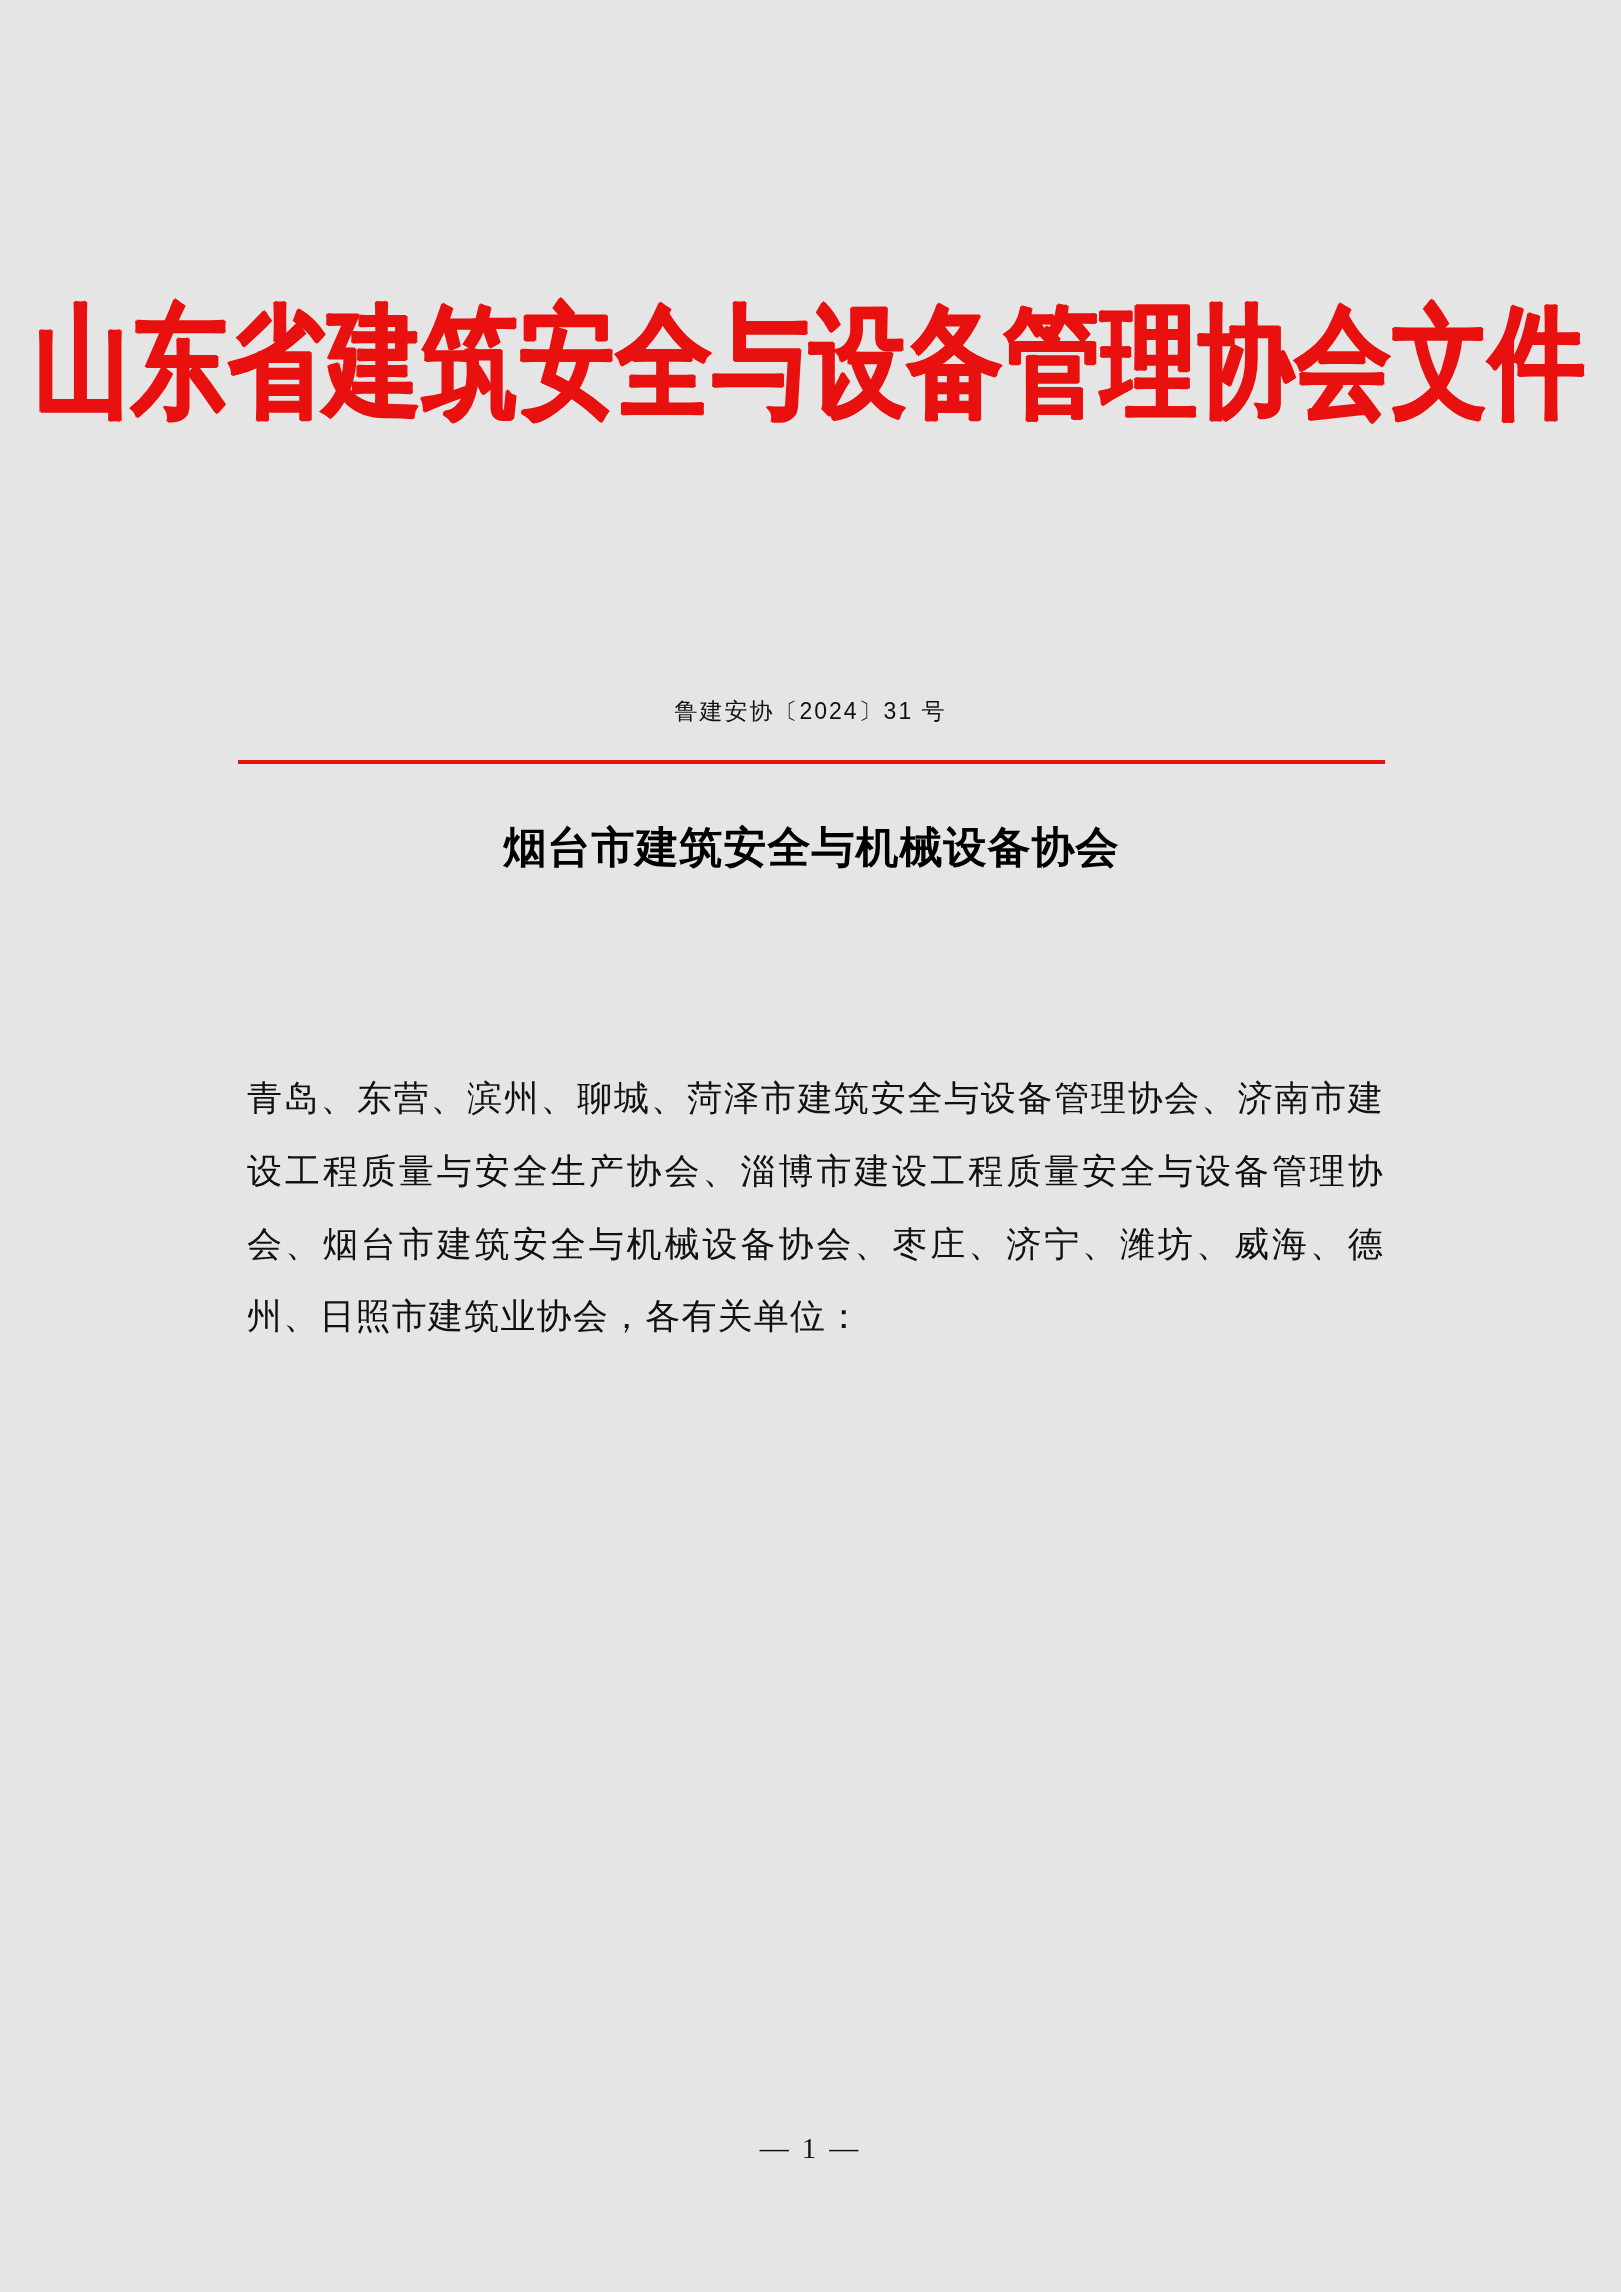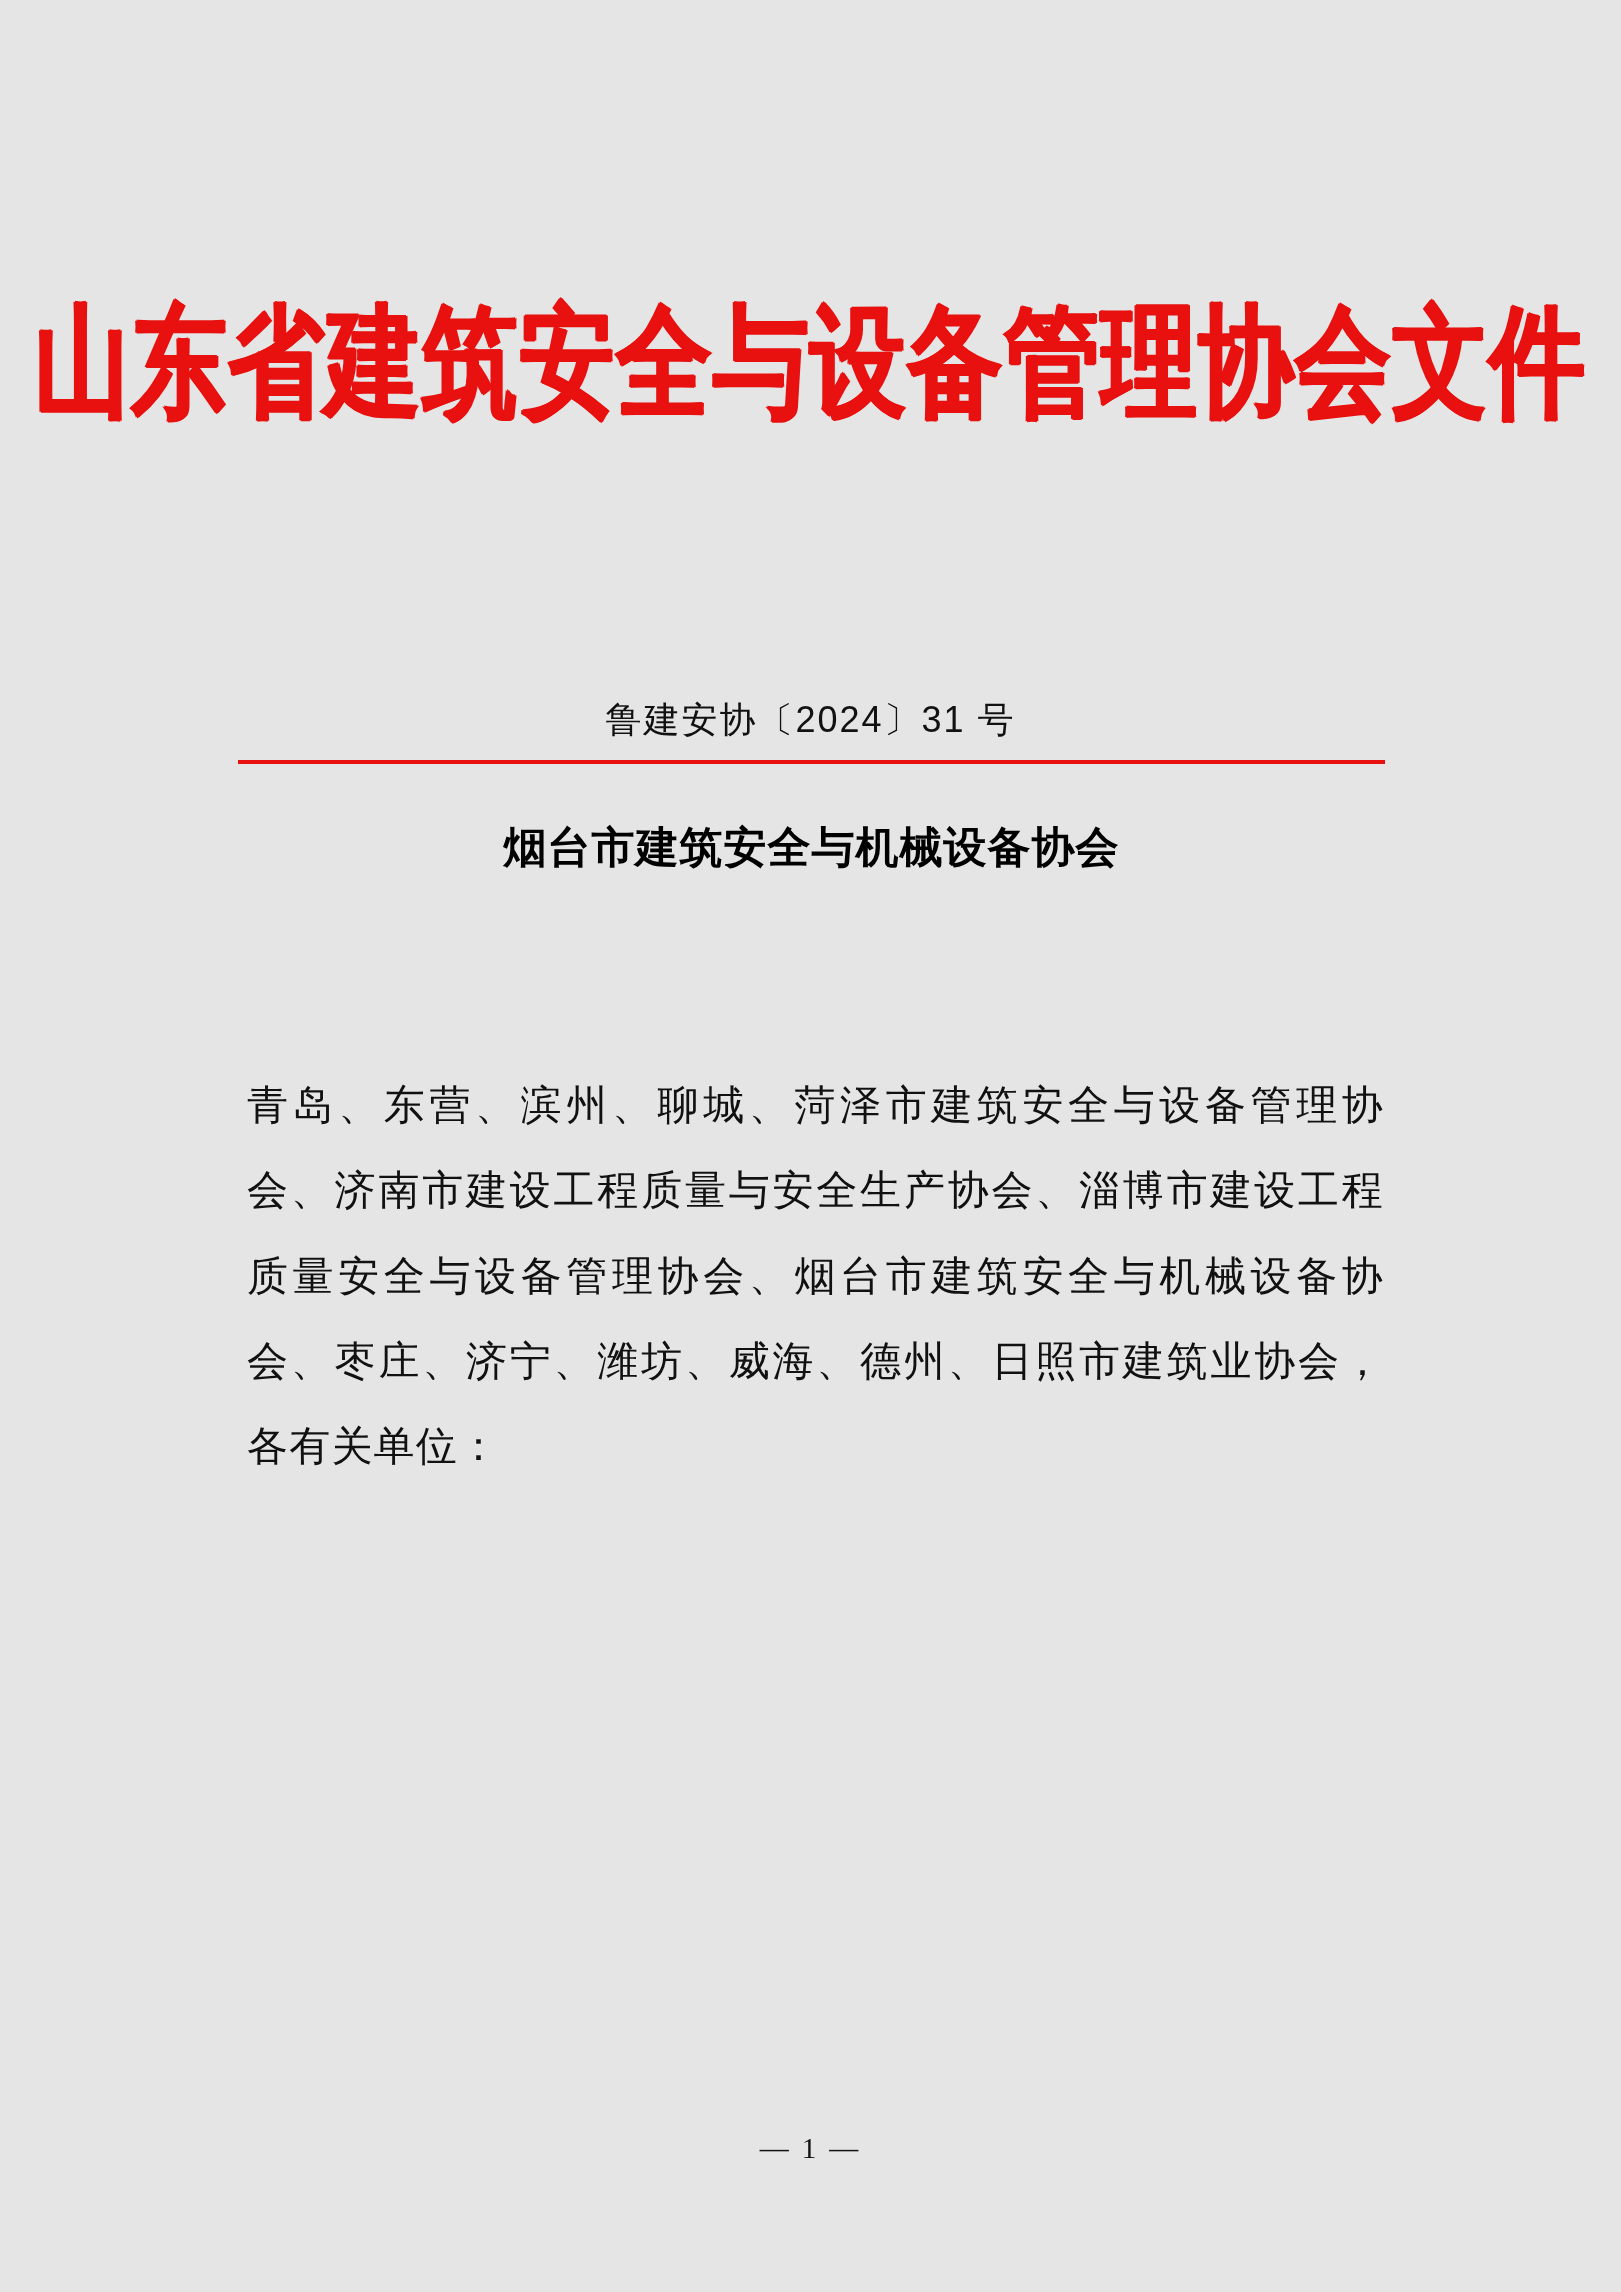--- a/index.html
+++ b/index.html
@@ -48,21 +48,21 @@
   }
 
   
   .doc-number {
     position: absolute;
     left: 0;
     right: 0;
     top: 696px;
     text-align: center;
     font-family: "Liberation Sans", "DejaVu Sans", sans-serif;
-    font-size: 36px;
+    font-size: 23px;
     letter-spacing: 2px;
     color: #111111;
   }
 
   
   .red-rule {
     position: absolute;
     left: 238px;
     width: 1147px;
     top: 760px;
@@ -89,21 +89,21 @@
     white-space: nowrap;
   }
 
   
   .body-text {
     position: absolute;
     left: 247px;
     width: 1137px;
     top: 1063px;
     font-family: "Liberation Serif", "DejaVu Serif", serif;
-    font-size: 41px;
+    font-size: 35px;
     line-height: 2.08;
     color: #111111;
     letter-spacing: 0.5px;
   }
   .body-text p {
     margin: 0;
     text-align: justify;
     text-align-last: left;
     text-justify: inter-ideograph;
   }

